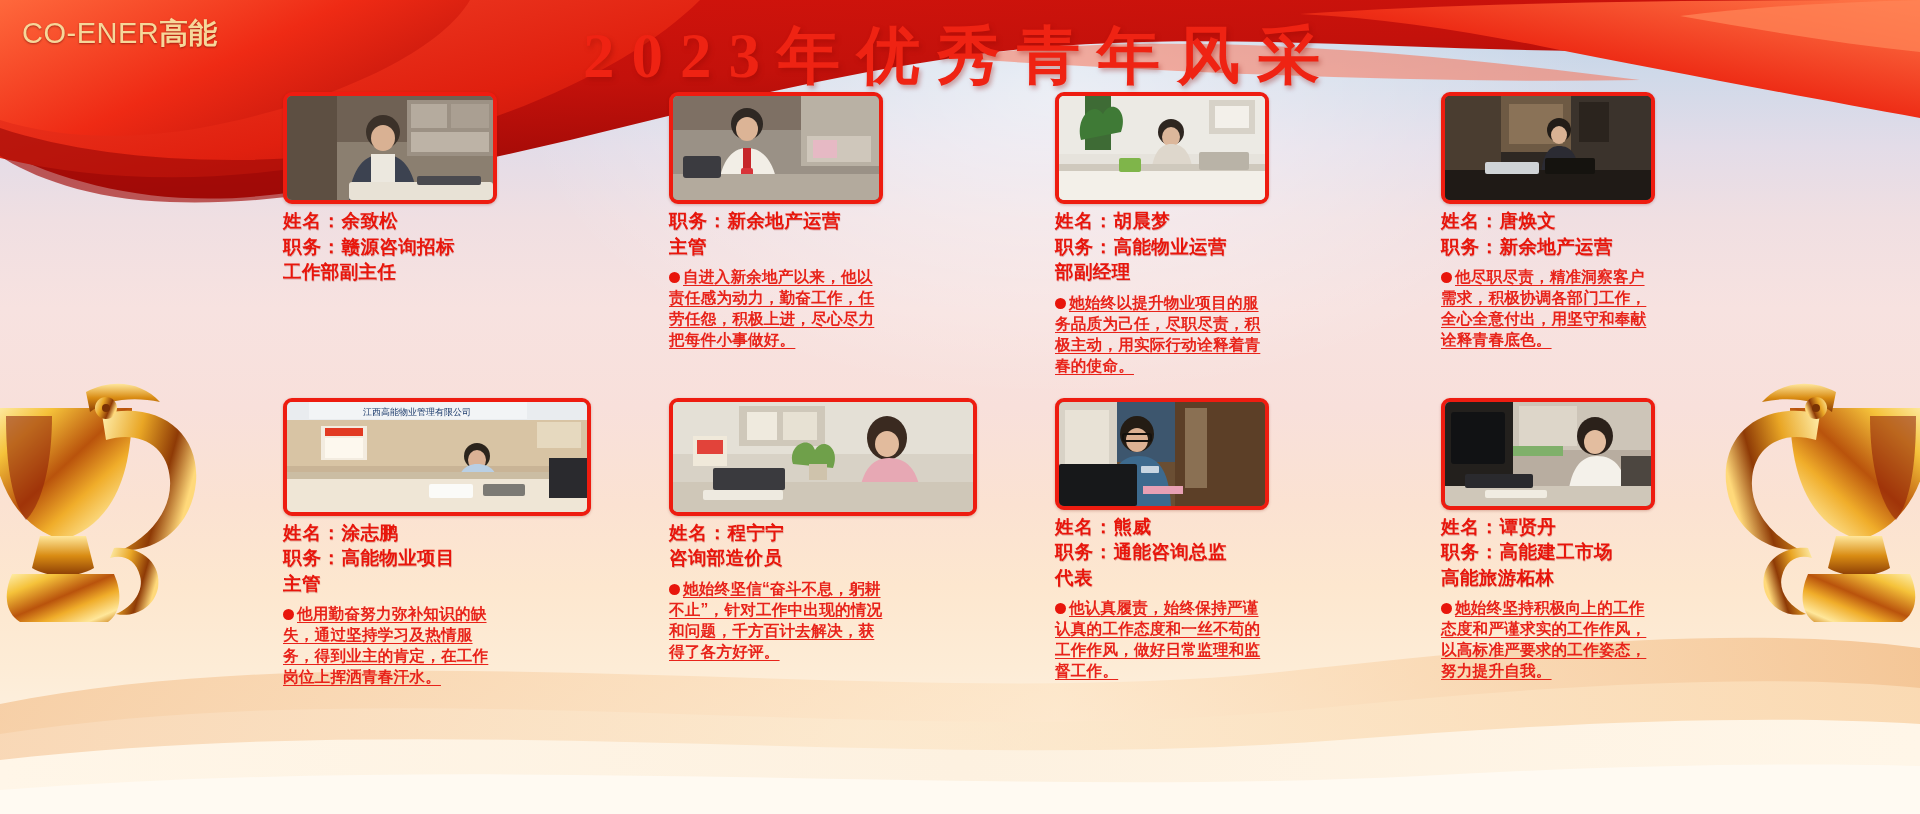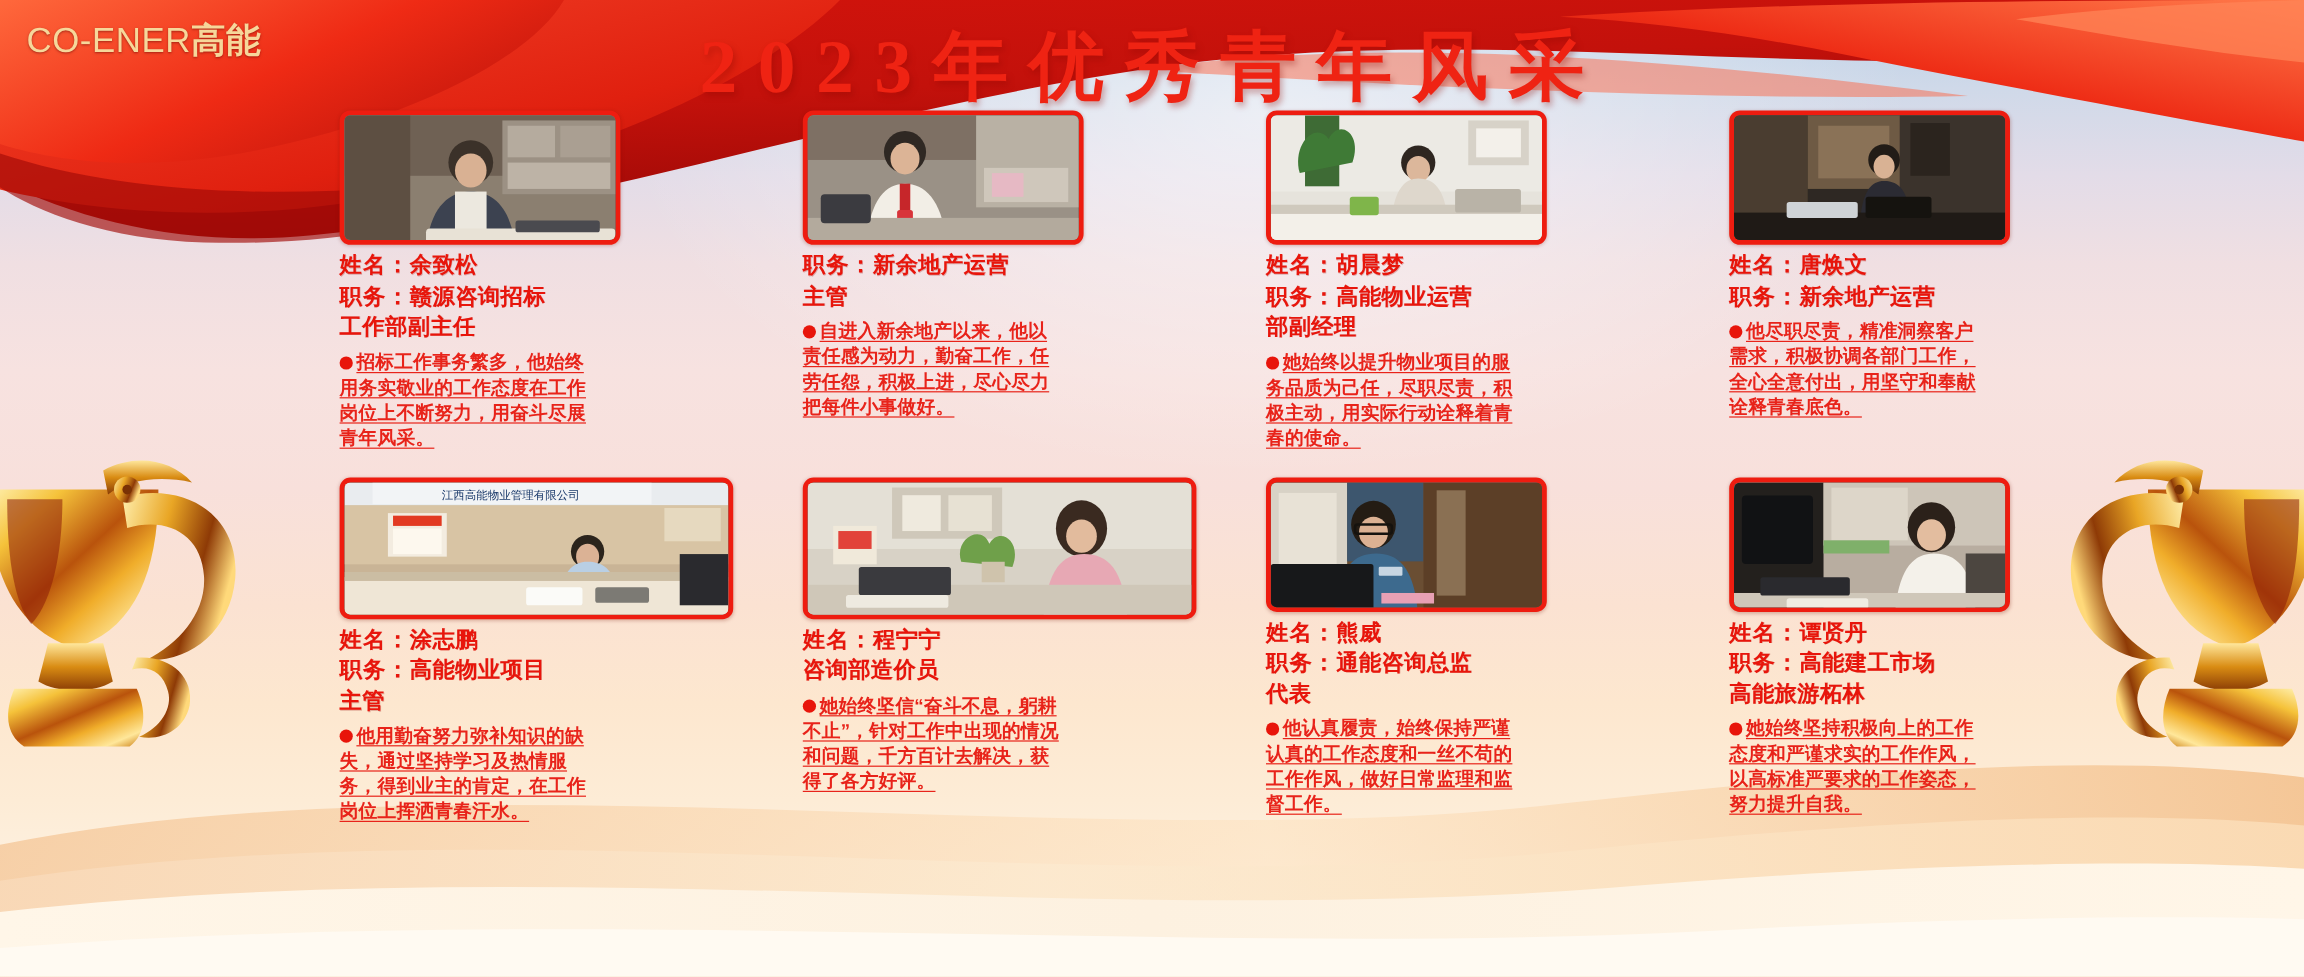--- a/index.html
+++ b/index.html
@@ -60,21 +60,20 @@
   .grid{
     position:absolute;left:248px;top:92px;width:1460px;z-index:20;
     display:grid;grid-template-columns:repeat(4,300px);
     column-gap:86px;row-gap:10px;margin-left:35px;
   }
   .card{width:300px;}
   .photo{
     width:206px;height:104px;border:4px solid #ee1c10;border-radius:9px;
     overflow:hidden;position:relative;background:#6d6a63;
     box-shadow:0 1px 3px rgba(120,20,0,.25);
-    padding-left:20px;
   }
   .card.wide .photo{width:300px;height:110px;}
   .photo .ph{position:absolute;inset:0;}
 
   .meta{margin-top:4px;}
   .line{
     color:#e8150b;font-weight:700;font-size:18.5px;line-height:25.5px;
     letter-spacing:.4px;white-space:nowrap;
     text-shadow:0.5px 0.5px 0 rgba(150,0,0,.25);
   }
@@ -236,21 +235,20 @@
         </svg>
       </div>
       <div class="meta">
         <div class="line">
           <span class="lbl">姓名：</span><span>余致松</span>
         </div>
         <div class="line">
           <span class="lbl">职务：</span><span>赣源咨询招标</span>
         </div>
         <div class="line">工作部副主任</div>
-        <div class="desc"><span class="bullet"></span><span>招标工作事务繁多，他始终用务实敬业的工作态度在工作岗位上不断努力，用奋斗尽展青年风采。</span></div>
       </div>
     </div>
 
     <div class="card">
       <div class="photo">
         <svg class="ph" viewBox="0 0 206 104" preserveAspectRatio="none">
           <rect width="206" height="104" fill="#9a9186"></rect>
           <rect x="0" y="0" width="206" height="34" fill="#7e7064"></rect>
           <rect x="128" y="0" width="78" height="70" fill="#b9b1a4"></rect>
           <rect x="134" y="40" width="64" height="26" fill="#cfc7bb"></rect>

